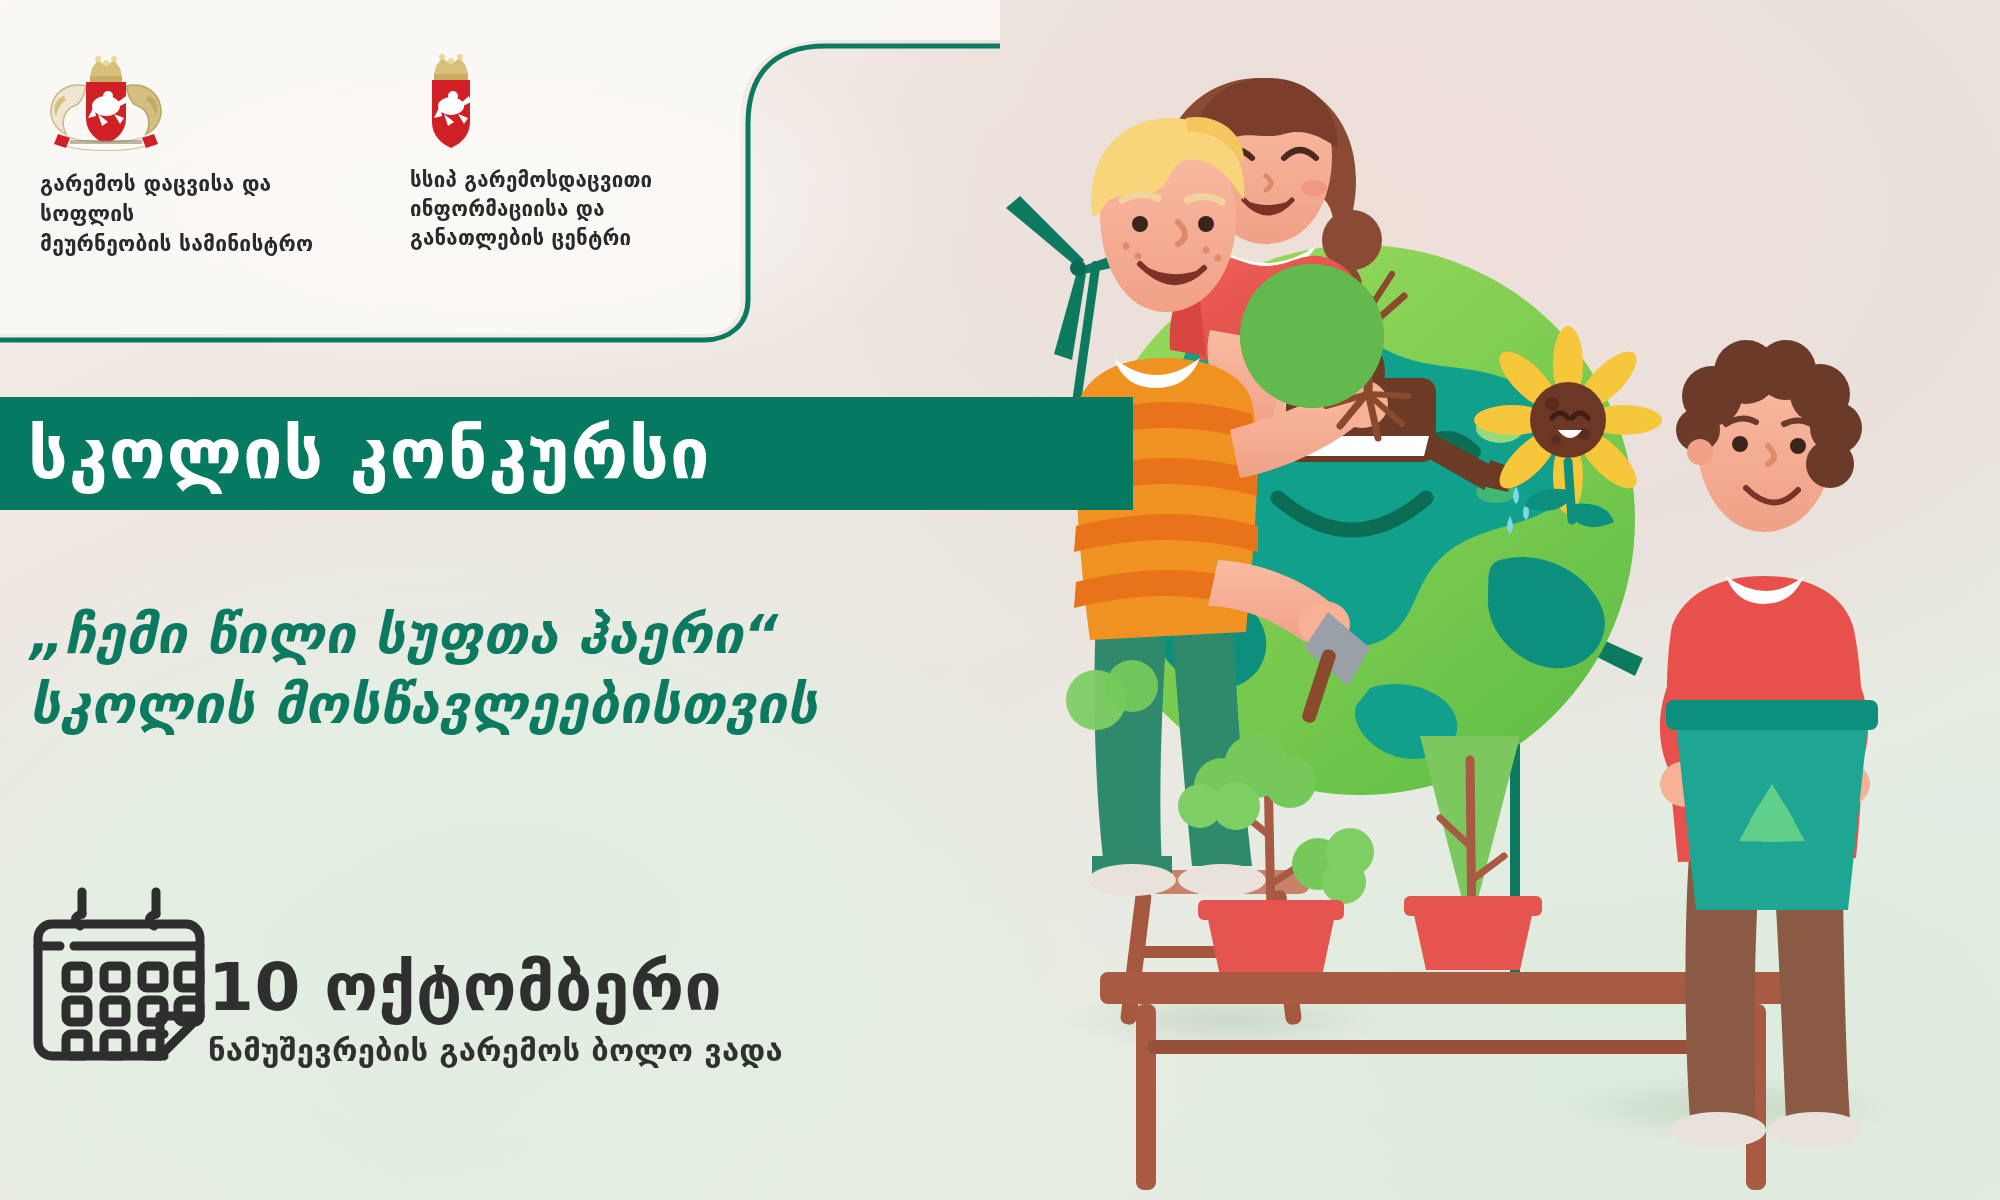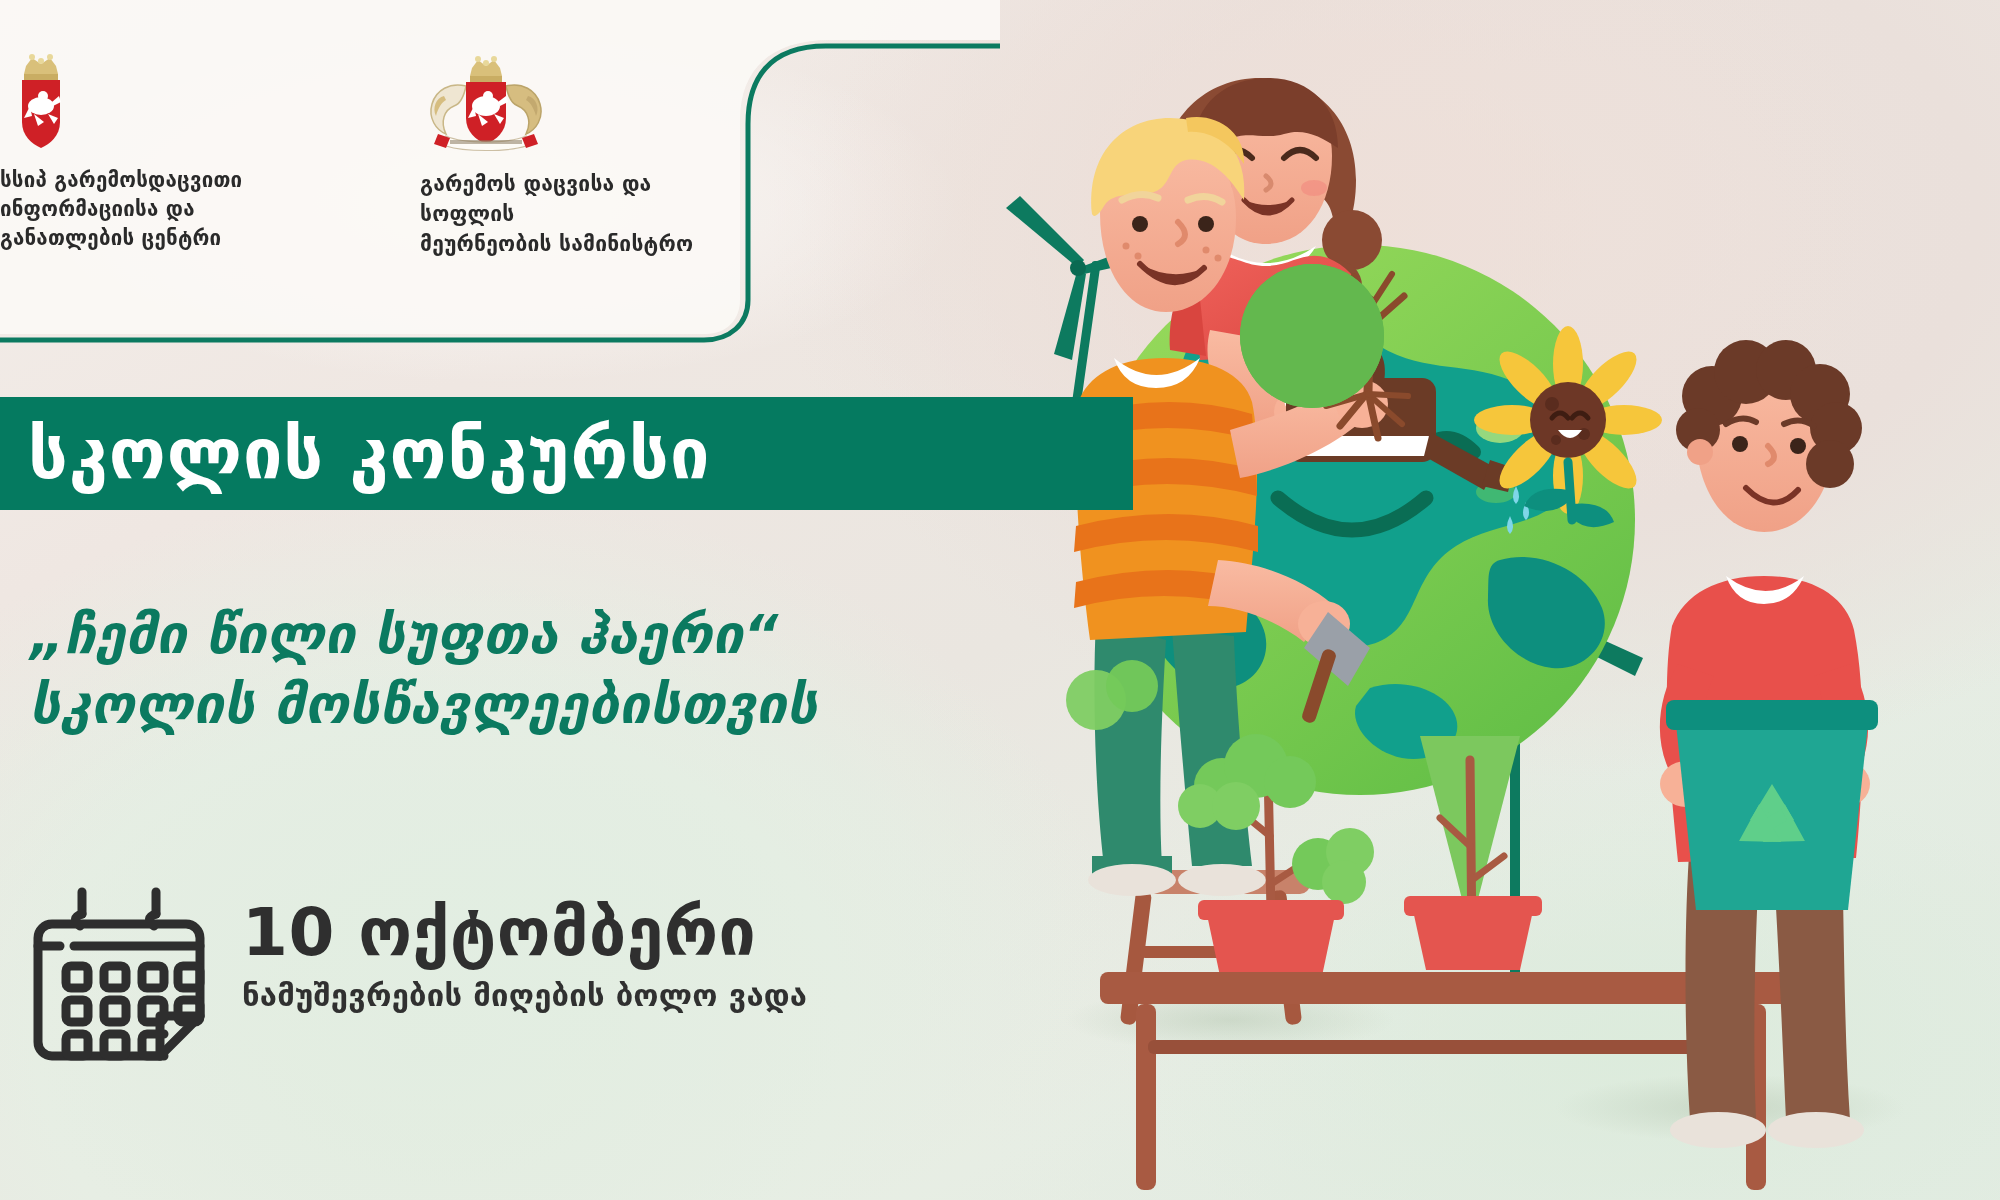--- a/index.html
+++ b/index.html
@@ -98,21 +98,21 @@
     line-height: 1.30;
     letter-spacing: 0.3px;
     white-space: pre-line;
     font-style: italic;
   }
 
   
   .deadline {
     position: absolute;
     left: 30px; top: 880px;
-    display: flex; align-items: flex-start; gap: 34px;
+    display: flex; align-items: flex-end; 
   }
   .cal-icon { flex: 0 0 auto; margin-top: 6px; }
   .deadline-texts { display: flex; flex-direction: column; padding-top: 18px; }
   .deadline-date {
     color: #2f2f2f;
     font-family: "DejaVu Sans", "Liberation Sans", sans-serif;
     font-size: 66px;
     font-weight: 700;
     line-height: 1.05;
     letter-spacing: 0.5px;
@@ -475,20 +475,54 @@
 
   <div class="header-panel">
     <svg width="1000" height="360" viewBox="0 0 1000 360" xmlns="http://www.w3.org/2000/svg">
       <path d="M0 0 L1000 0 L1000 40 C1000 40 880 40 830 40 C770 40 740 70 740 120
                L740 300 C740 320 726 334 706 334 L0 334 Z" fill="#fbf8f5" opacity="0.92"></path>
       <path d="M1000 46 C900 46 866 46 826 46 C768 46 748 80 748 124 L748 300
                C748 324 730 340 704 340 L0 340" stroke="#0b7a60" stroke-width="5" fill="none" stroke-linecap="round"></path>
     </svg>
 
     <div class="logo-row">
+
+      <div class="logo-block first">
+        <svg class="crest" width="132" height="104" viewBox="0 0 132 104">
+
+          <path d="M52 16 L58 8 L66 14 L74 8 L80 16 L82 24 L50 24 Z" fill="#d9c07a"></path>
+          <path d="M50 24 h32 v6 h-32 Z" fill="#c9ad63"></path>
+          <circle cx="58" cy="7" r="3" fill="#e8d89a"></circle>
+          <circle cx="74" cy="7" r="3" fill="#e8d89a"></circle>
+          <circle cx="66" cy="11" r="3" fill="#e8d89a"></circle>
+
+          <path d="M46 34 C30 30 16 38 12 52 C8 66 16 78 26 82 C20 70 24 58 34 54 C40 52 44 44 46 34 Z" fill="#efe6d2" stroke="#c9b787" stroke-width="1.5"></path>
+          <path d="M86 34 C102 30 116 38 120 52 C124 66 116 78 106 82 C112 70 108 58 98 54 C92 52 88 44 86 34 Z" fill="#d6bd80" stroke="#bba469" stroke-width="1.5"></path>
+          <path d="M24 44 C16 46 12 56 16 64 C18 56 22 50 26 48 Z" fill="#d6bd80"></path>
+          <path d="M108 44 C116 46 120 56 116 64 C114 56 110 50 106 48 Z" fill="#c3a96f"></path>
+
+          <path d="M46 30 h40 v36 c0 14 -10 22 -20 26 c-10 -4 -20 -12 -20 -26 Z" fill="#cf2026"></path>
+
+          <g fill="#ffffff">
+            <ellipse cx="66" cy="54" rx="14" ry="10"></ellipse>
+            <path d="M54 54 l-6 12 l8 -2 Z"></path>
+            <path d="M78 50 l8 -6 l2 6 l-8 4 Z"></path>
+            <circle cx="68" cy="44" r="5"></circle>
+            <path d="M58 62 l4 12 l6 -4 Z"></path>
+            <path d="M74 62 l6 10 l4 -6 Z"></path>
+          </g>
+
+          <path d="M26 84 C44 92 88 92 106 84 L106 94 C88 100 44 100 26 94 Z" fill="#fdfbf6" stroke="#ccbfa4" stroke-width="1.2"></path>
+          <path d="M30 88 h72 v4 h-72 Z" fill="#8a7a5e" opacity="0.55"></path>
+          <path d="M18 82 l12 4 l-4 10 l-12 -4 Z" fill="#cf2026"></path>
+          <path d="M114 82 l-12 4 l4 10 l12 -4 Z" fill="#cf2026"></path>
+        </svg>
+        <div class="logo-caption">გარემოს დაცვისა და სოფლის
+მეურნეობის სამინისტრო</div>
+      </div>
 
       <div class="logo-block second">
         <svg class="crest" width="62" height="104" viewBox="0 0 62 104" style="margin-left:10px;">
           <path d="M16 14 L22 6 L31 12 L40 6 L46 14 L48 22 L14 22 Z" fill="#d9c07a"></path>
           <path d="M14 22 h34 v6 h-34 Z" fill="#c9ad63"></path>
           <circle cx="22" cy="5" r="3" fill="#e8d89a"></circle>
           <circle cx="40" cy="5" r="3" fill="#e8d89a"></circle>
           <circle cx="31" cy="9" r="3" fill="#e8d89a"></circle>
           <path d="M12 28 h38 v42 c0 14 -10 22 -19 26 c-9 -4 -19 -12 -19 -26 Z" fill="#cf2026"></path>
           <g fill="#ffffff">
@@ -498,54 +532,20 @@
             <circle cx="33" cy="44" r="5"></circle>
             <path d="M24 62 l4 12 l6 -4 Z"></path>
             <path d="M38 62 l6 10 l4 -6 Z"></path>
           </g>
         </svg>
         <div class="logo-caption">სსიპ გარემოსდაცვითი
 ინფორმაციისა და
 განათლების ცენტრი</div>
       </div>
 
-      <div class="logo-block first">
-        <svg class="crest" width="132" height="104" viewBox="0 0 132 104">
-
-          <path d="M52 16 L58 8 L66 14 L74 8 L80 16 L82 24 L50 24 Z" fill="#d9c07a"></path>
-          <path d="M50 24 h32 v6 h-32 Z" fill="#c9ad63"></path>
-          <circle cx="58" cy="7" r="3" fill="#e8d89a"></circle>
-          <circle cx="74" cy="7" r="3" fill="#e8d89a"></circle>
-          <circle cx="66" cy="11" r="3" fill="#e8d89a"></circle>
-
-          <path d="M46 34 C30 30 16 38 12 52 C8 66 16 78 26 82 C20 70 24 58 34 54 C40 52 44 44 46 34 Z" fill="#efe6d2" stroke="#c9b787" stroke-width="1.5"></path>
-          <path d="M86 34 C102 30 116 38 120 52 C124 66 116 78 106 82 C112 70 108 58 98 54 C92 52 88 44 86 34 Z" fill="#d6bd80" stroke="#bba469" stroke-width="1.5"></path>
-          <path d="M24 44 C16 46 12 56 16 64 C18 56 22 50 26 48 Z" fill="#d6bd80"></path>
-          <path d="M108 44 C116 46 120 56 116 64 C114 56 110 50 106 48 Z" fill="#c3a96f"></path>
-
-          <path d="M46 30 h40 v36 c0 14 -10 22 -20 26 c-10 -4 -20 -12 -20 -26 Z" fill="#cf2026"></path>
-
-          <g fill="#ffffff">
-            <ellipse cx="66" cy="54" rx="14" ry="10"></ellipse>
-            <path d="M54 54 l-6 12 l8 -2 Z"></path>
-            <path d="M78 50 l8 -6 l2 6 l-8 4 Z"></path>
-            <circle cx="68" cy="44" r="5"></circle>
-            <path d="M58 62 l4 12 l6 -4 Z"></path>
-            <path d="M74 62 l6 10 l4 -6 Z"></path>
-          </g>
-
-          <path d="M26 84 C44 92 88 92 106 84 L106 94 C88 100 44 100 26 94 Z" fill="#fdfbf6" stroke="#ccbfa4" stroke-width="1.2"></path>
-          <path d="M30 88 h72 v4 h-72 Z" fill="#8a7a5e" opacity="0.55"></path>
-          <path d="M18 82 l12 4 l-4 10 l-12 -4 Z" fill="#cf2026"></path>
-          <path d="M114 82 l-12 4 l4 10 l12 -4 Z" fill="#cf2026"></path>
-        </svg>
-        <div class="logo-caption">გარემოს დაცვისა და სოფლის
-მეურნეობის სამინისტრო</div>
-      </div>
-
     </div>
   </div>
 
   <div class="title-banner">
     <div class="title-banner-text">სკოლის კონკურსი</div>
   </div>
 
   <div class="subtitle">„ჩემი წილი სუფთა ჰაერი“
 სკოლის მოსწავლეებისთვის</div>
 
@@ -576,17 +576,17 @@
           <rect x="148" y="114" width="22" height="22" rx="5"></rect>
 
           <rect x="36" y="148" width="22" height="22" rx="5"></rect>
           <rect x="74" y="148" width="22" height="22" rx="5"></rect>
           <path d="M134 148 h-17 a5 5 0 0 0 -5 5 v12 a5 5 0 0 0 5 5 h17"></path>
         </g>
       </svg>
     </div>
     <div class="deadline-texts">
       <div class="deadline-date">10 ოქტომბერი</div>
-      <div class="deadline-note">ნამუშევრების მიღების ბოლო ვადა</div>
+      <div class="deadline-note">ნამუშევრების გარემოს ბოლო ვადა</div>
     </div>
   </div>
 
 </div>
 
 </body></html>

